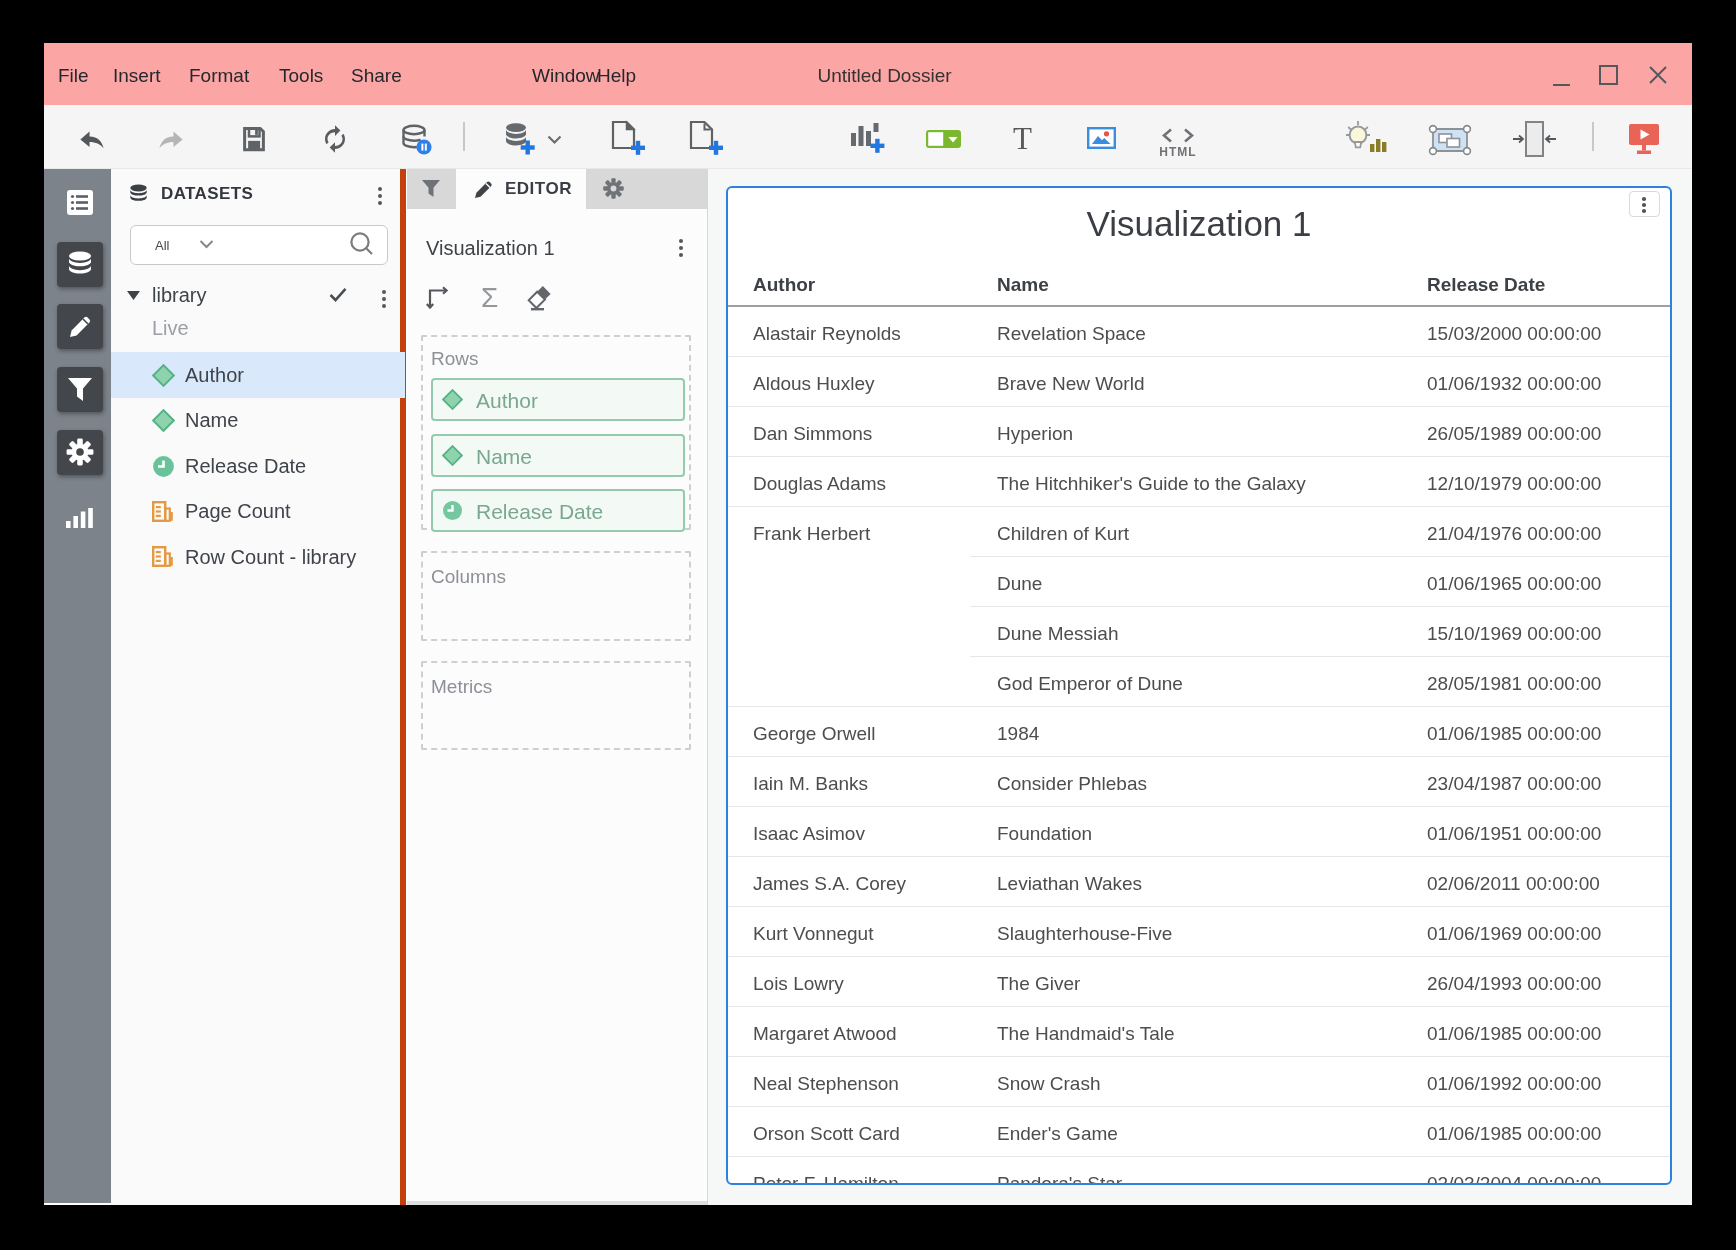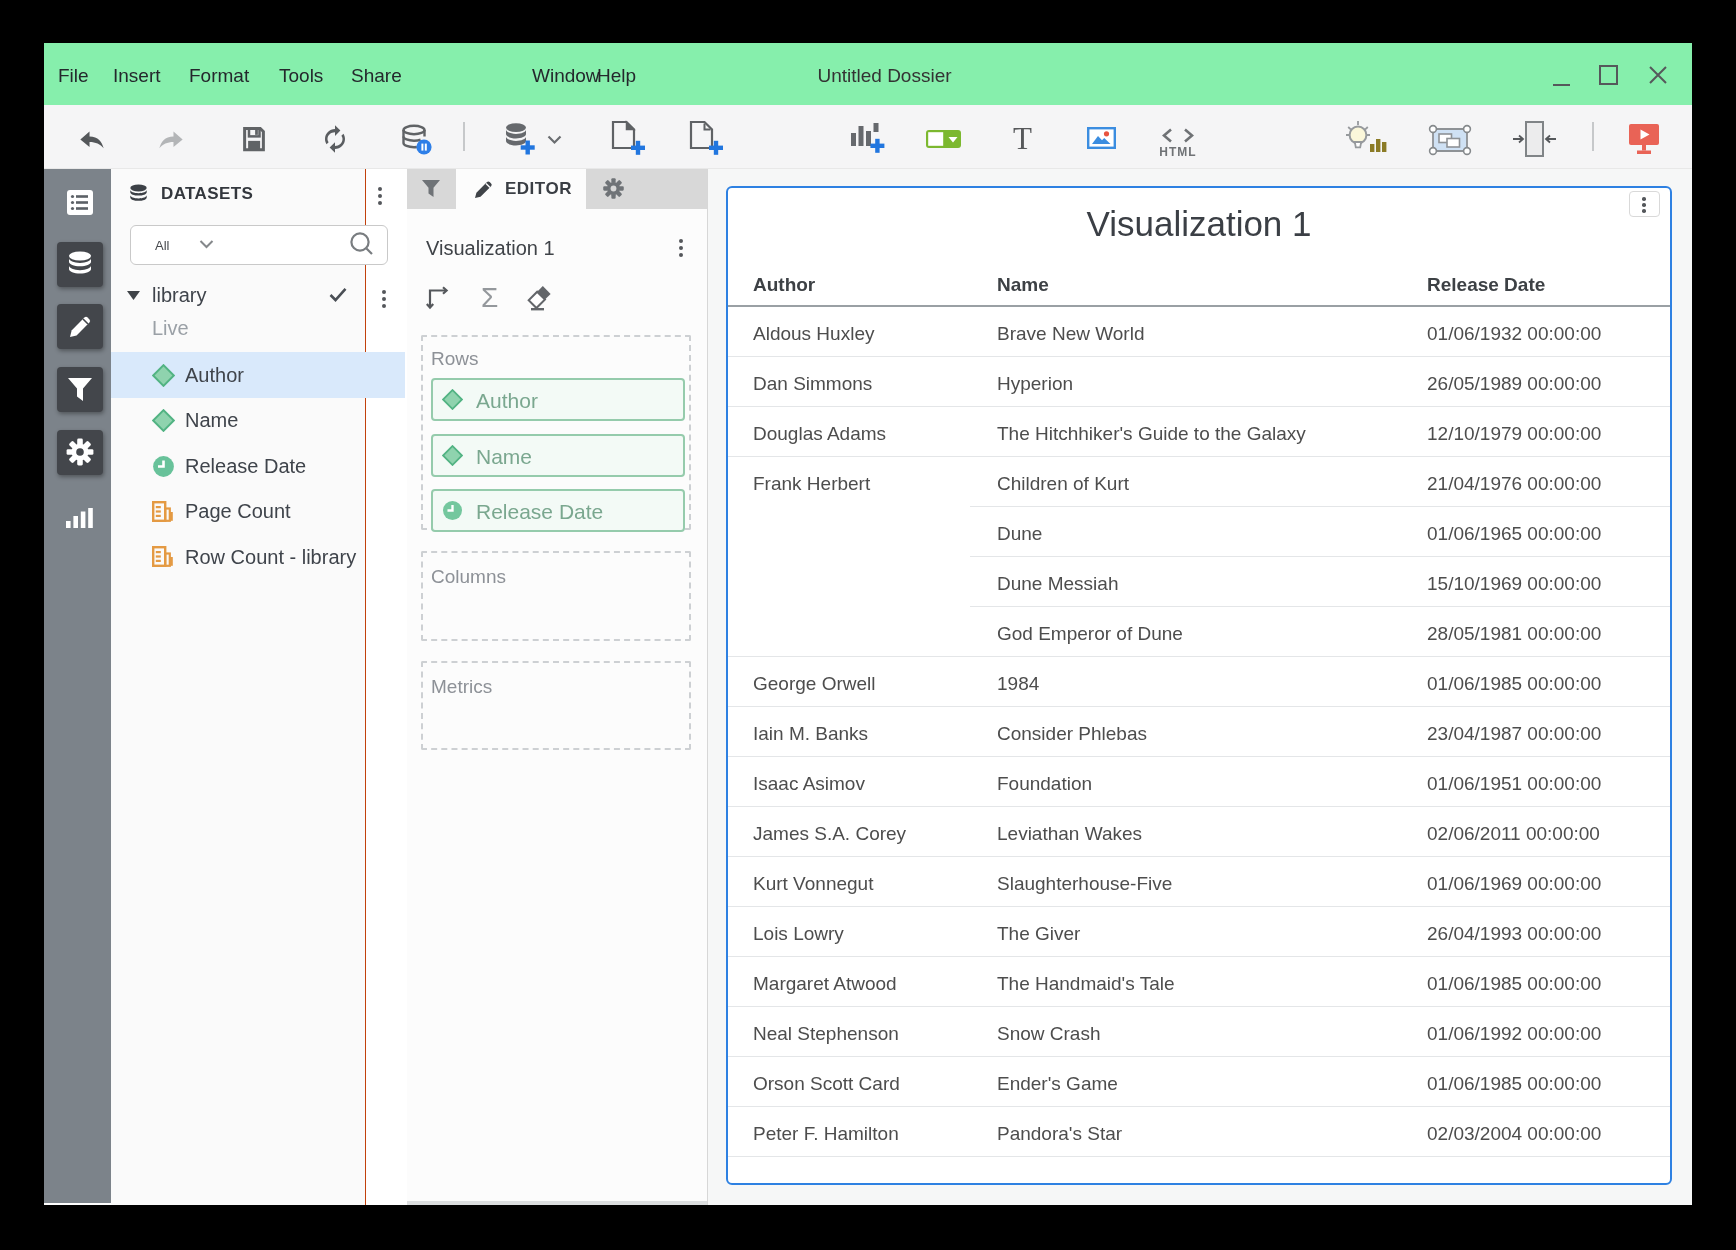--- a/index.html
+++ b/index.html
@@ -3,38 +3,38 @@
 <meta charset="utf-8">
 <style>
   * { margin:0; padding:0; box-sizing:border-box; }
   html,body { width:1736px; height:1250px; background:#000; overflow:hidden;
     font-family:"Liberation Sans", sans-serif; }
   .abs { position:absolute; }
   svg.abs { display:block; }
   #win { position:absolute; left:44px; top:43px; width:1648px; height:1162px; background:#fff; }
 
   
-  #menubar { position:absolute; left:0; top:0; width:1648px; height:62px; background:#86efac; }
+  #menubar { position:absolute; left:0; top:0; width:1648px; height:62px; background:#fca5a5; }
   .menu-item { position:absolute; top:0; height:62px; line-height:66px; font-size:19px; color:#24282c; }
   #wintitle { position:absolute; left:0; top:0; width:1648px; height:62px; line-height:66px;
     text-align:center; font-size:19px; color:#333;padding-left:33px; }
 
   
   #toolbar { position:absolute; left:0; top:62px; width:1648px; height:64px; background:#f5f5f6;
     border-bottom:1px solid #e8e8e8; }
   .tsep { position:absolute; top:17px; width:2px; height:29px; background:#c6c8ca; }
 
   
   #sidebar { position:absolute; left:0; top:126px; width:67px; height:1034px; background:#7c838a; }
   .sbtn { position:absolute; left:13px; width:46px; height:45px; background:#43464b; border-radius:4px;
     box-shadow:1px 2px 4px rgba(0,0,0,0.35); }
 
   
-  #dspanel { position:absolute; left:67px; top:126px; width:255px; height:1036px; background:#fafafa;
-    border-right:1px solid #c2410c; }
+  #dspanel { position:absolute; left:67px; top:126px; width:295px; height:1036px; background:#fafafa;
+    border-right:6px solid #c2410c; }
   #dssearch { position:absolute; left:19px; top:56px; width:258px; height:40px; background:#fff;
     border:1px solid #c9c9c9; border-radius:6px; }
   .dstext { position:absolute; font-size:20px; color:#3f444b; white-space:nowrap; }
   #dssel { position:absolute; left:0px; top:183px; width:294px; height:46px; background:#d9e9fb; }
   .vdots { position:absolute; width:4px; }
   .vdots i { display:block; width:4px; height:4px; border-radius:50%; background:#54575b; margin-bottom:3px; }
 
   
   #edpanel { position:absolute; left:363px; top:126px; width:301px; height:1036px; background:#fcfcfc;
     border-right:1px solid #d7d7d7; }
@@ -393,20 +393,25 @@
     <div id="viz">
       <div id="viztitle">Visualization 1</div>
       <div id="gridhead">
         <span class="th" style="left:25px;">Author</span>
         <span class="th" style="left:269px;">Name</span>
         <span class="th" style="left:699px;">Release Date</span>
       </div>
       <div id="headline"></div>
       <div id="gridbody">
         <div class="row">
+            <span class="c1">Alastair Reynolds</span>
+            <span class="c2">Revelation Space</span>
+            <span class="c3">15/03/2000 00:00:00</span>
+          </div>
+        <div class="row">
             <span class="c1">Aldous Huxley</span>
             <span class="c2">Brave New World</span>
             <span class="c3">01/06/1932 00:00:00</span>
           </div>
         <div class="row">
             <span class="c1">Dan Simmons</span>
             <span class="c2">Hyperion</span>
             <span class="c3">26/05/1989 00:00:00</span>
           </div>
         <div class="row">

